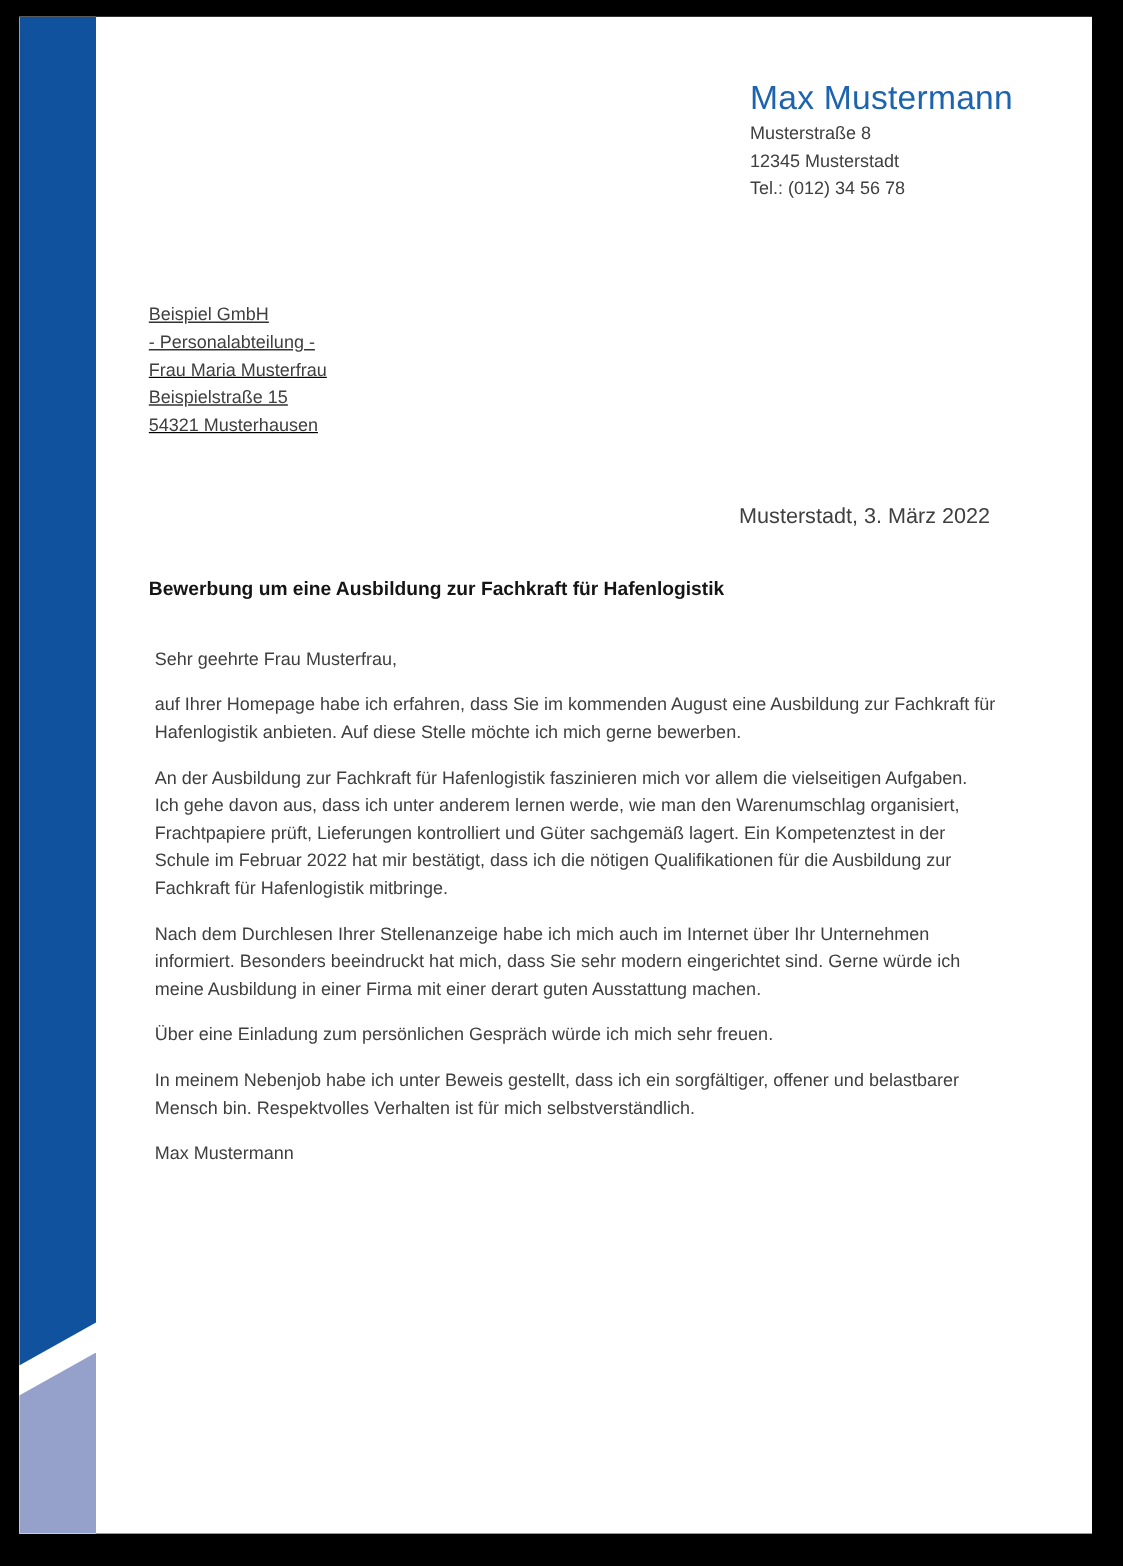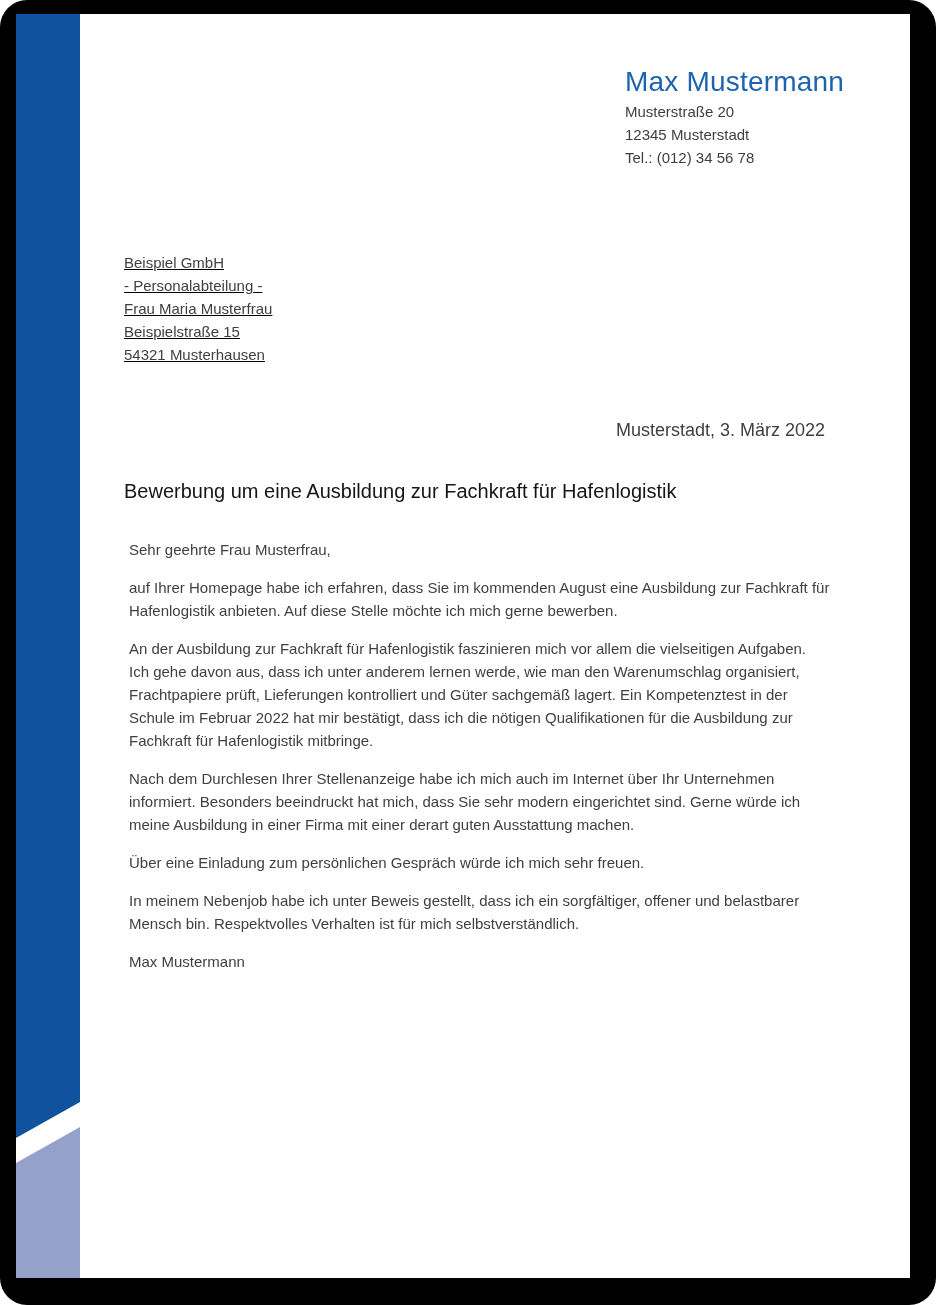--- a/index.html
+++ b/index.html
@@ -15,21 +15,20 @@
   body {
     width: 936px; height: 1305px;
     font-family: "Liberation Sans", "DejaVu Sans", sans-serif;
     background: #ffffff;
   }
   .canvas {
     position: relative;
     width: 936px; height: 1305px;
     background: var(--border-color);
     overflow: hidden;
-    border-radius: 27px;
   }
   .paper {
     position: absolute;
     left: 16px; top: 14px;
     width: 894px; height: 1264px;
     background: var(--paper-color);
   }
   
   .stripe {
     position: absolute;
@@ -85,23 +84,23 @@
     text-align: right;
     font-size: 18px;
     line-height: 23px;
     color: var(--text-color);
   }
   
   .subject {
     position: absolute;
     left: 108px; top: 466px;
     width: 701px;
-    font-size: 20px;
+    font-size: 16px;
     line-height: 23px;
-    font-weight: normal;
+    font-weight: bold;
     color: var(--subject-color);
   }
   
   .letter-body {
     position: absolute;
     left: 113px; top: 524px;
     width: 701px;
     font-size: 15px;
     line-height: 23px;
     color: var(--text-color);
@@ -116,21 +115,21 @@
 <div class="canvas">
   <div class="paper">
 
     <div class="stripe">
       <div class="stripe-dark"></div>
       <div class="stripe-light"></div>
     </div>
 
     <div class="sender">
       <div class="sender-name">Max Mustermann</div>
-      <div class="sender-line">Musterstraße 20</div>
+      <div class="sender-line">Musterstraße 8</div>
       <div class="sender-line">12345 Musterstadt</div>
       <div class="sender-line">Tel.: (012) 34 56 78</div>
     </div>
 
     <div class="recipient">
       <div class="recipient-line">Beispiel GmbH</div>
       <div class="recipient-line">- Personalabteilung -</div>
       <div class="recipient-line">Frau Maria Musterfrau</div>
       <div class="recipient-line">Beispielstraße 15</div>
       <div class="recipient-line">54321 Musterhausen</div>

